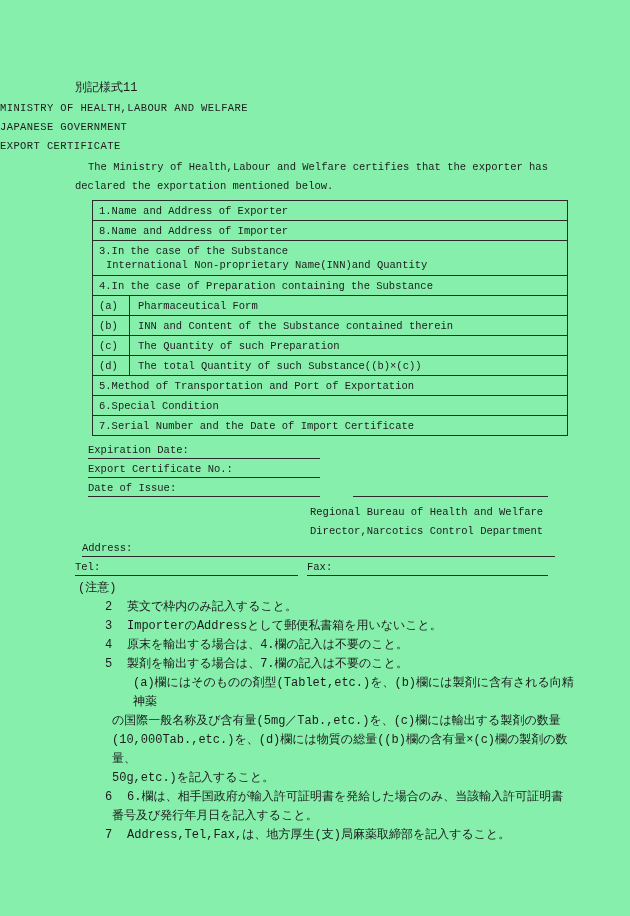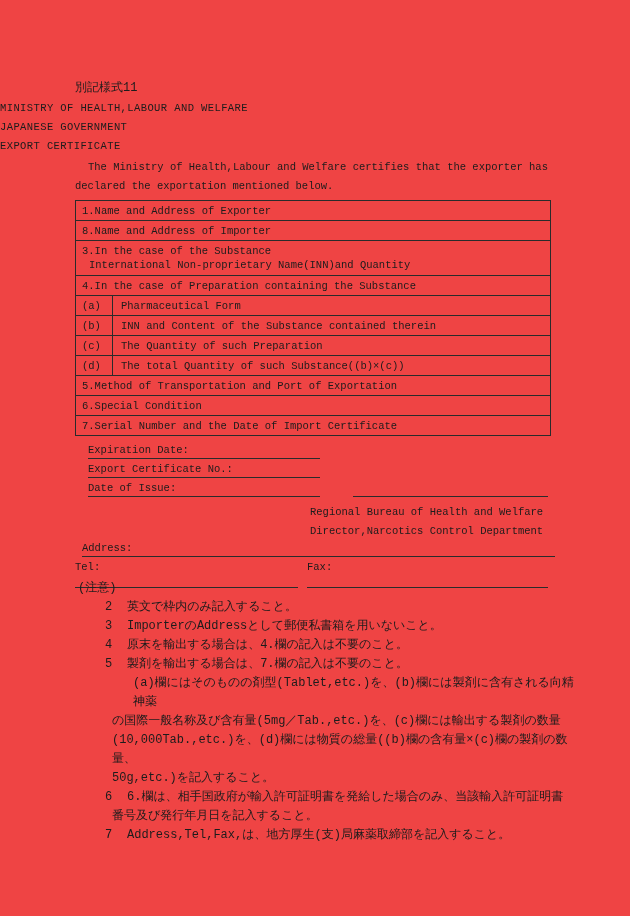--- a/index.html
+++ b/index.html
@@ -5,40 +5,40 @@
   html, body { margin: 0; padding: 0; }
   body {
     width: 630px; height: 916px;
     background: #ffffff;
     font-family: "Liberation Mono", "DejaVu Sans Mono", monospace;
     color: #1c1c1c;
   }
   .page {
     position: relative;
     width: 630px; height: 916px;
-    background: #ef4444;
+    background: #86efac;
     overflow: hidden;
     font-size: 10.5px;
   }
   .form-number {
     position: absolute; left: 75px; top: 79px;
     font-size: 12px;
   }
   .title-block {
     position: absolute; left: 0; top: 99px; width: 630px;
     line-height: 19px; letter-spacing: 0.4px;
   }
   .intro {
     position: absolute; left: 75px; top: 158px; width: 500px;
     line-height: 19px;
   }
   .intro .l1 { text-indent: 13px; }
   
   .cert-table {
-    position: absolute; left: 75px; top: 200px; width: 474px;
+    position: absolute; left: 92px; top: 200px; width: 474px;
     border: 1px solid #2b2b2b;
   }
   .t-row {
     border-top: 1px solid #2b2b2b;
     min-height: 19px;
     display: flex; align-items: center;
     padding-left: 6px;
   }
   .t-row:first-child { border-top: none; }
   .t-row.double {
@@ -72,21 +72,21 @@
   }
   .address-row {
     position: absolute; left: 82px; top: 542px; width: 473px;
     border-bottom: 1px solid #2b2b2b; padding-bottom: 2px;
   }
   .telfax-row {
     position: absolute; left: 75px; top: 561px; width: 473px;
     display: flex;
   }
   .tel-field {
-    width: 223px; border-bottom: 1px solid #2b2b2b; padding-bottom: 14px;
+    width: 223px; border-bottom: 1px solid #2b2b2b; padding-bottom: 2px;
   }
   .fax-field {
     width: 241px; border-bottom: 1px solid #2b2b2b; padding-bottom: 2px;
     margin-left: 9px;
   }
   
   .notes {
     position: absolute; left: 75px; top: 579px; width: 500px;
     font-size: 12px; line-height: 19px;
   }

